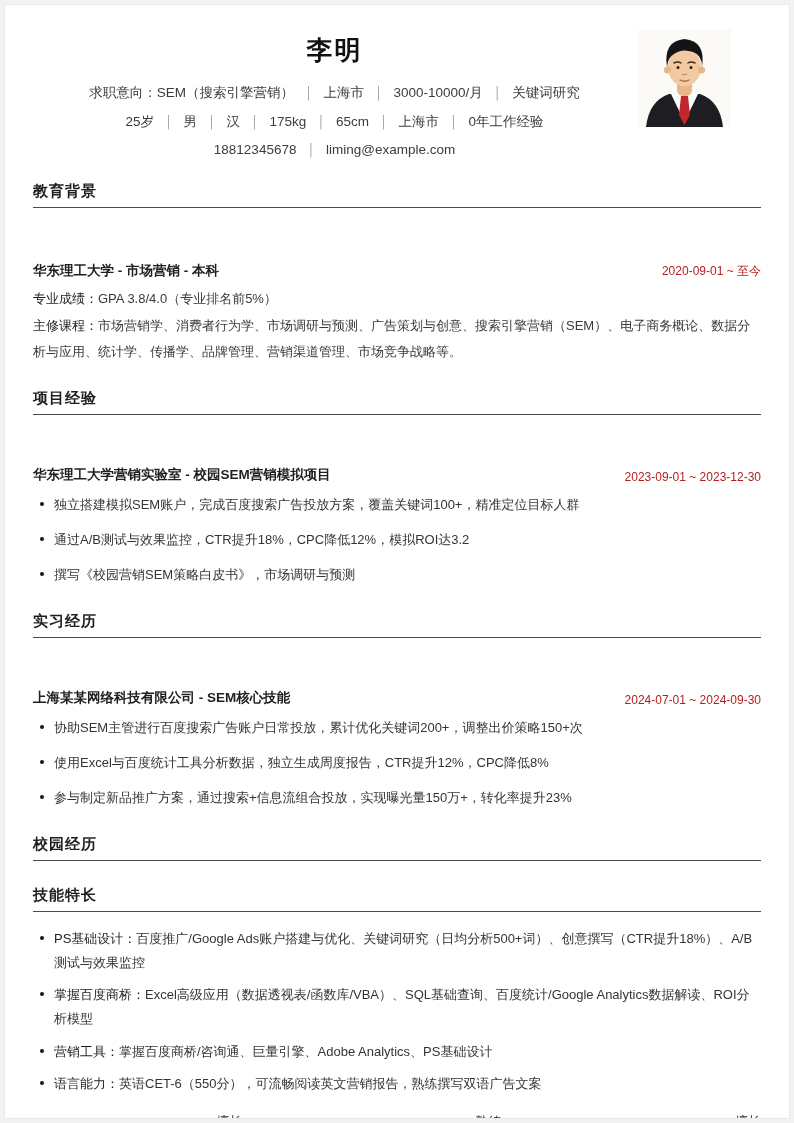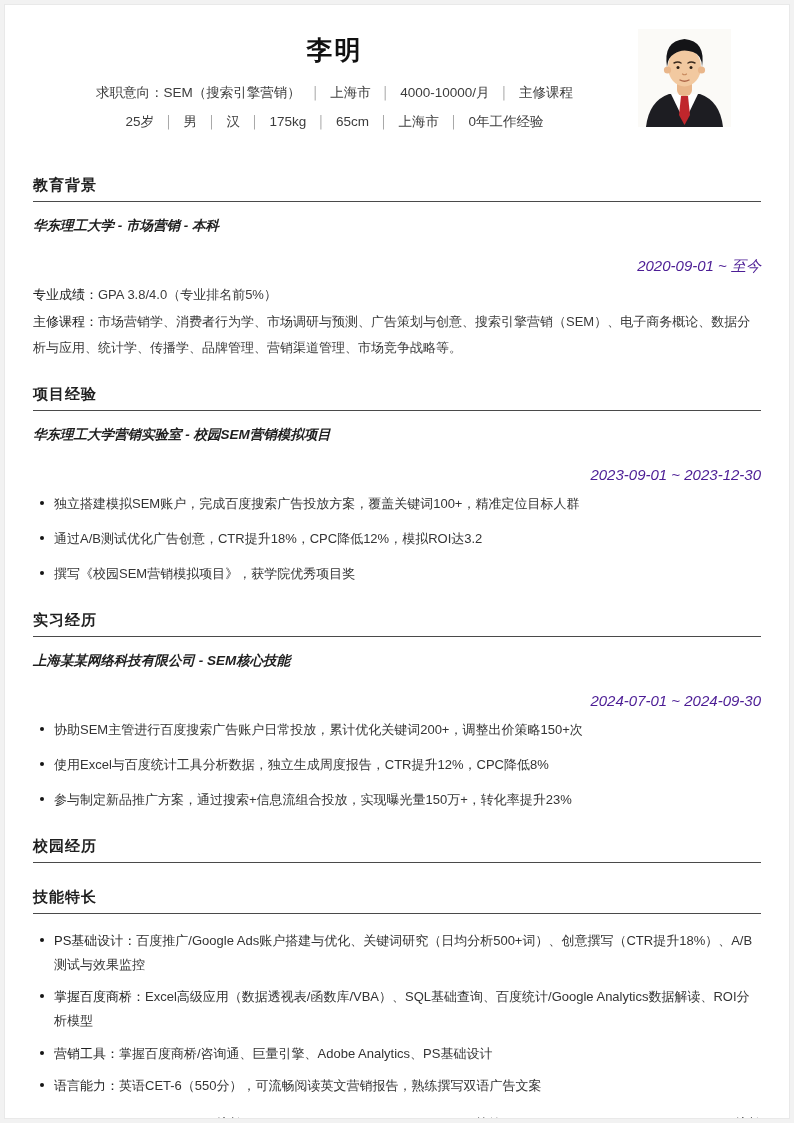--- a/index.html
+++ b/index.html
@@ -26,23 +26,23 @@
     width: 93px; height: 98px; overflow: hidden;
   }
   .photo svg { display: block; width: 100%; height: 100%; }
   
   .sec { margin-top: 25px; }
   .sec-title {
     font-size: 15px; font-weight: bold; color: #1f1f1f;
     padding-bottom: 6px; border-bottom: 1px solid #4a4a4a;
     margin-bottom: 15px; letter-spacing: 1px;
   }
-  .entry-head { display: flex; justify-content: space-between; align-items: flex-start; margin-bottom: 6px; font-style: italic; }
+  .entry-head { display: flex; justify-content: space-between; align-items: flex-end; margin-bottom: 6px; }
   .entry-title { font-size: 13.5px; font-weight: bold; color: #1f1f1f; }
-  .entry-date { font-size: 15px; color: #4c1d95; margin-top: 40px; }
+  .entry-date { font-size: 12px; color: #b91c1c; margin-top: 40px; }
   .detail-line { font-size: 13px; line-height: 1.95; color: #3a3a3a; margin-bottom: 2px; }
   .b { font-weight: normal; color: #1f1f1f; }
   ul.bullets { list-style: none; margin-top: 9px; }
   ul.bullets li {
     position: relative; padding-left: 21px;
     font-size: 13px; line-height: 1.85; color: #343434;
     margin-bottom: 11px;
   }
   ul.bullets li::before {
     content: ""; position: absolute; left: 7px; top: 9px;
@@ -63,24 +63,27 @@
 </head>
 <body>
 
 <div class="page">
 
   <header class="header">
     <div class="header-text">
       <h1 class="name">李明</h1>
       <div class="info-line">
         
-      <span class="info-item">求职意向：SEM（搜索引擎营销）</span><span class="info-item">上海市</span><span class="info-item">4000-10000/月</span><span class="info-item">主修课程</span></div>
+      <span class="info-item">求职意向：SEM（搜索引擎营销）</span><span class="info-item">上海市</span><span class="info-item">3000-10000/月</span><span class="info-item">关键词研究</span></div>
       <div class="info-line">
         
       <span class="info-item">25岁</span><span class="info-item">男</span><span class="info-item">汉</span><span class="info-item">175kg</span><span class="info-item">65cm</span><span class="info-item">上海市</span><span class="info-item">0年工作经验</span></div>
+      <div class="info-line">
+        
+      <span class="info-item">18812345678</span><span class="info-item">liming@example.com</span></div>
     </div>
     <div class="photo">
       <svg viewBox="0 0 93 98" xmlns="http://www.w3.org/2000/svg">
         <rect width="93" height="98" fill="#fbfaf7"></rect>
         <path d="M8 98 Q11 72 31 65 L62 65 Q82 72 85 98 Z" fill="#1d1d22"></path>
         <path d="M33 65 L46.5 93 L60 65 Z" fill="#ffffff"></path>
         <path d="M43 67 L50 67 L52 86 L46.5 96 L41 86 Z" fill="#c0262c"></path>
         <rect x="39" y="50" width="15" height="17" rx="6" fill="#e9b68a"></rect>
         <ellipse cx="46.5" cy="38" rx="16.5" ry="19.5" fill="#f2c9a0"></ellipse>
         <circle cx="29.5" cy="41" r="3.6" fill="#e9b68a"></circle>
@@ -119,22 +122,22 @@
   <section class="sec">
     <h2 class="sec-title">项目经验</h2>
     <div class="entry">
       <div class="entry-head">
         <span class="entry-title">华东理工大学营销实验室 - 校园SEM营销模拟项目</span>
         <span class="entry-date">2023-09-01 ~ 2023-12-30</span>
       </div>
       <ul class="bullets">
 
       <li>独立搭建模拟SEM账户，完成百度搜索广告投放方案，覆盖关键词100+，精准定位目标人群</li>
-          <li>通过A/B测试优化广告创意，CTR提升18%，CPC降低12%，模拟ROI达3.2</li>
-          <li>撰写《校园SEM营销模拟项目》，获学院优秀项目奖</li>
+          <li>通过A/B测试与效果监控，CTR提升18%，CPC降低12%，模拟ROI达3.2</li>
+          <li>撰写《校园营销SEM策略白皮书》，市场调研与预测</li>
         </ul>
     </div>
   </section>
 
   <section class="sec">
     <h2 class="sec-title">实习经历</h2>
     <div class="entry">
       <div class="entry-head">
         <span class="entry-title">上海某某网络科技有限公司 - SEM核心技能</span>
         <span class="entry-date">2024-07-01 ~ 2024-09-30</span>

